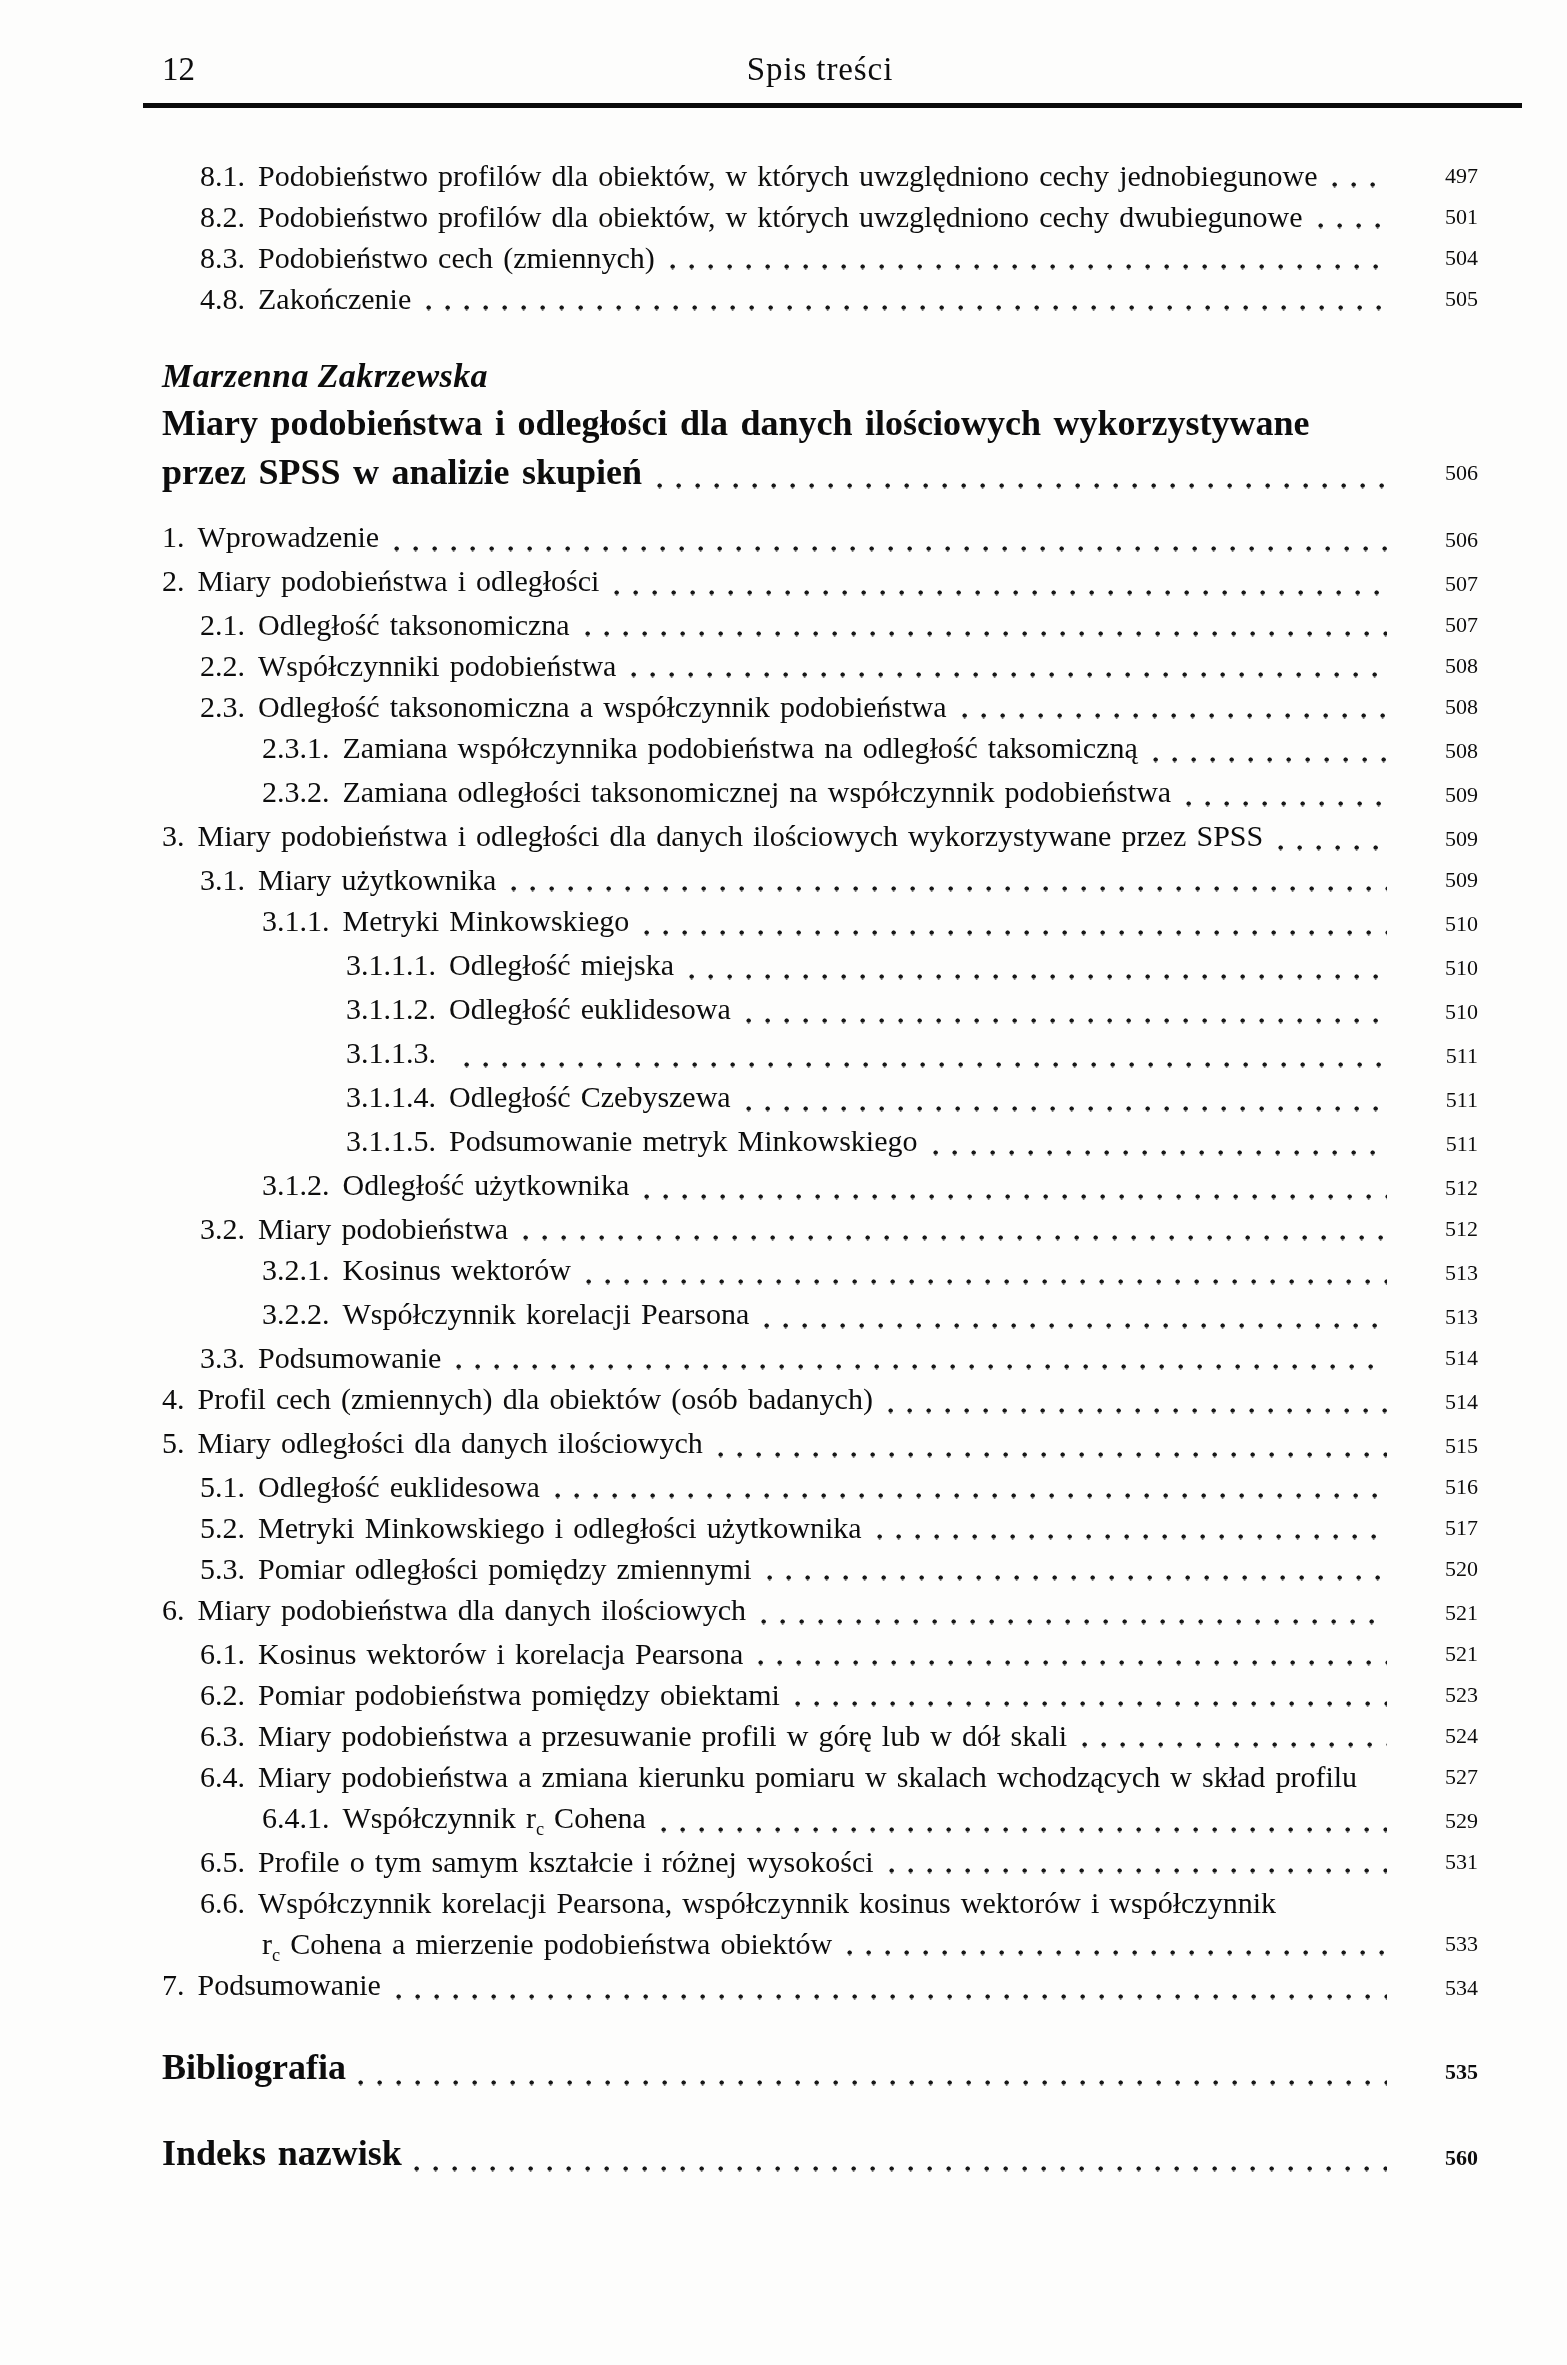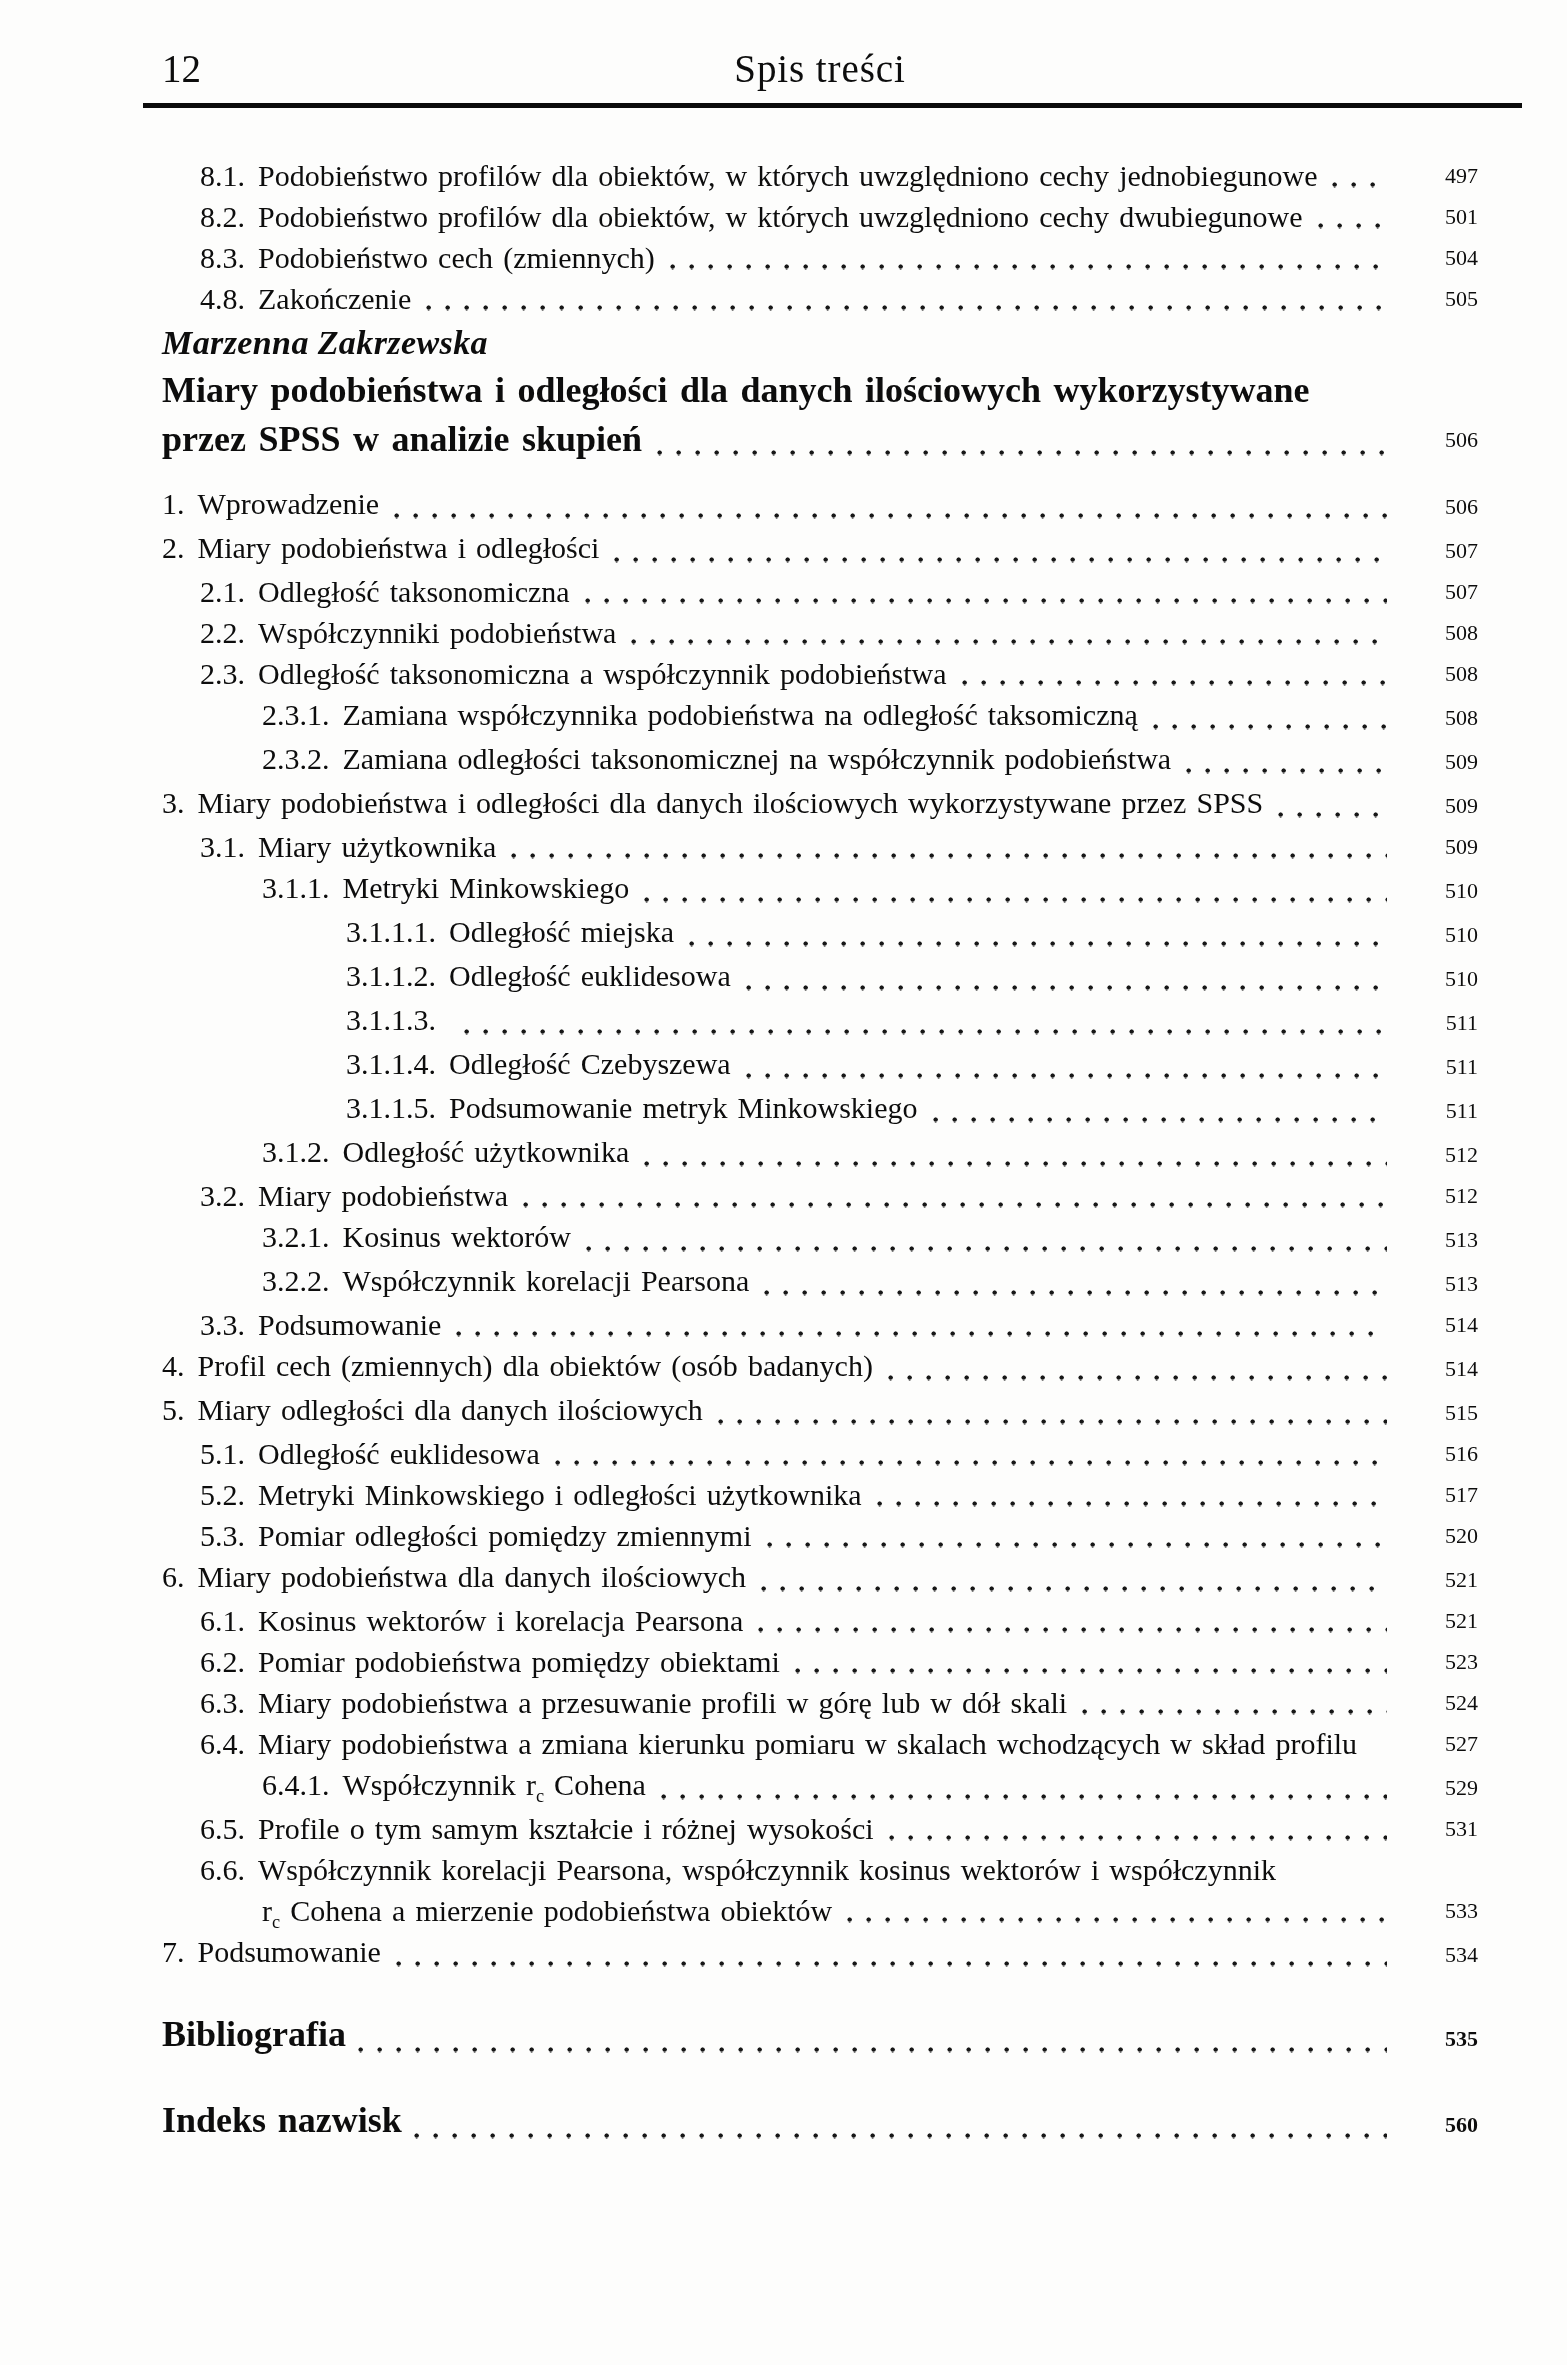--- a/index.html
+++ b/index.html
@@ -12,21 +12,21 @@
   }
   .sheet{
     box-sizing:border-box;
     width:1567px;height:2366px;
     padding:49px 89px 0 162px;
     position:relative;
   }
   
   .header-row{
     display:flex;align-items:baseline;
-    font-size:39px;line-height:40px;
+    font-size:33px;line-height:40px;
   }
   .header-pagenum{width:79px;}
   .header-title{flex:1;text-align:center;letter-spacing:0.9px;}
   .header-spacer{width:79px;}
   .rule{
     height:5.2px;background:#0b0b0b;
     margin:14px -44px 0 -19px;
   }
   
   .toc-block{margin-top:47px;}
@@ -44,21 +44,21 @@
   .leader{
     flex:1 1 7px;min-width:7px;
     height:5.2px;align-self:flex-end;margin:0 26px 8.7px 15px;
     background-image:radial-gradient(circle at 2.6px 2.6px,#161616 1.9px,rgba(0,0,0,0) 2.5px);
     background-size:19px 5.2px;background-repeat:repeat-x;background-position:left center;
   }
   .leader.off{background-image:none;flex:1 1 0;min-width:0;margin:0 0 0 8.7px;}
   .page{min-width:65px;text-align:right;white-space:nowrap;font-size:22px;font-weight:normal;}
   sub{font-size:18.3px;line-height:0;}
   
-  .section-head{}
+  .section-head{margin-top:33px;}
   .author{
     font-size:34px;font-weight:bold;font-style:italic;
     line-height:47px;letter-spacing:0.4px;
   }
   .book-title{font-size:36px;font-weight:bold;line-height:49px;word-spacing:3.5px;}
   .title-row2{display:flex;align-items:center;}
   .entries{margin-top:19px;}
   
   .backmatter .toc-row{
     font-size:36px;font-weight:bold;line-height:44px;margin-top:37px;

